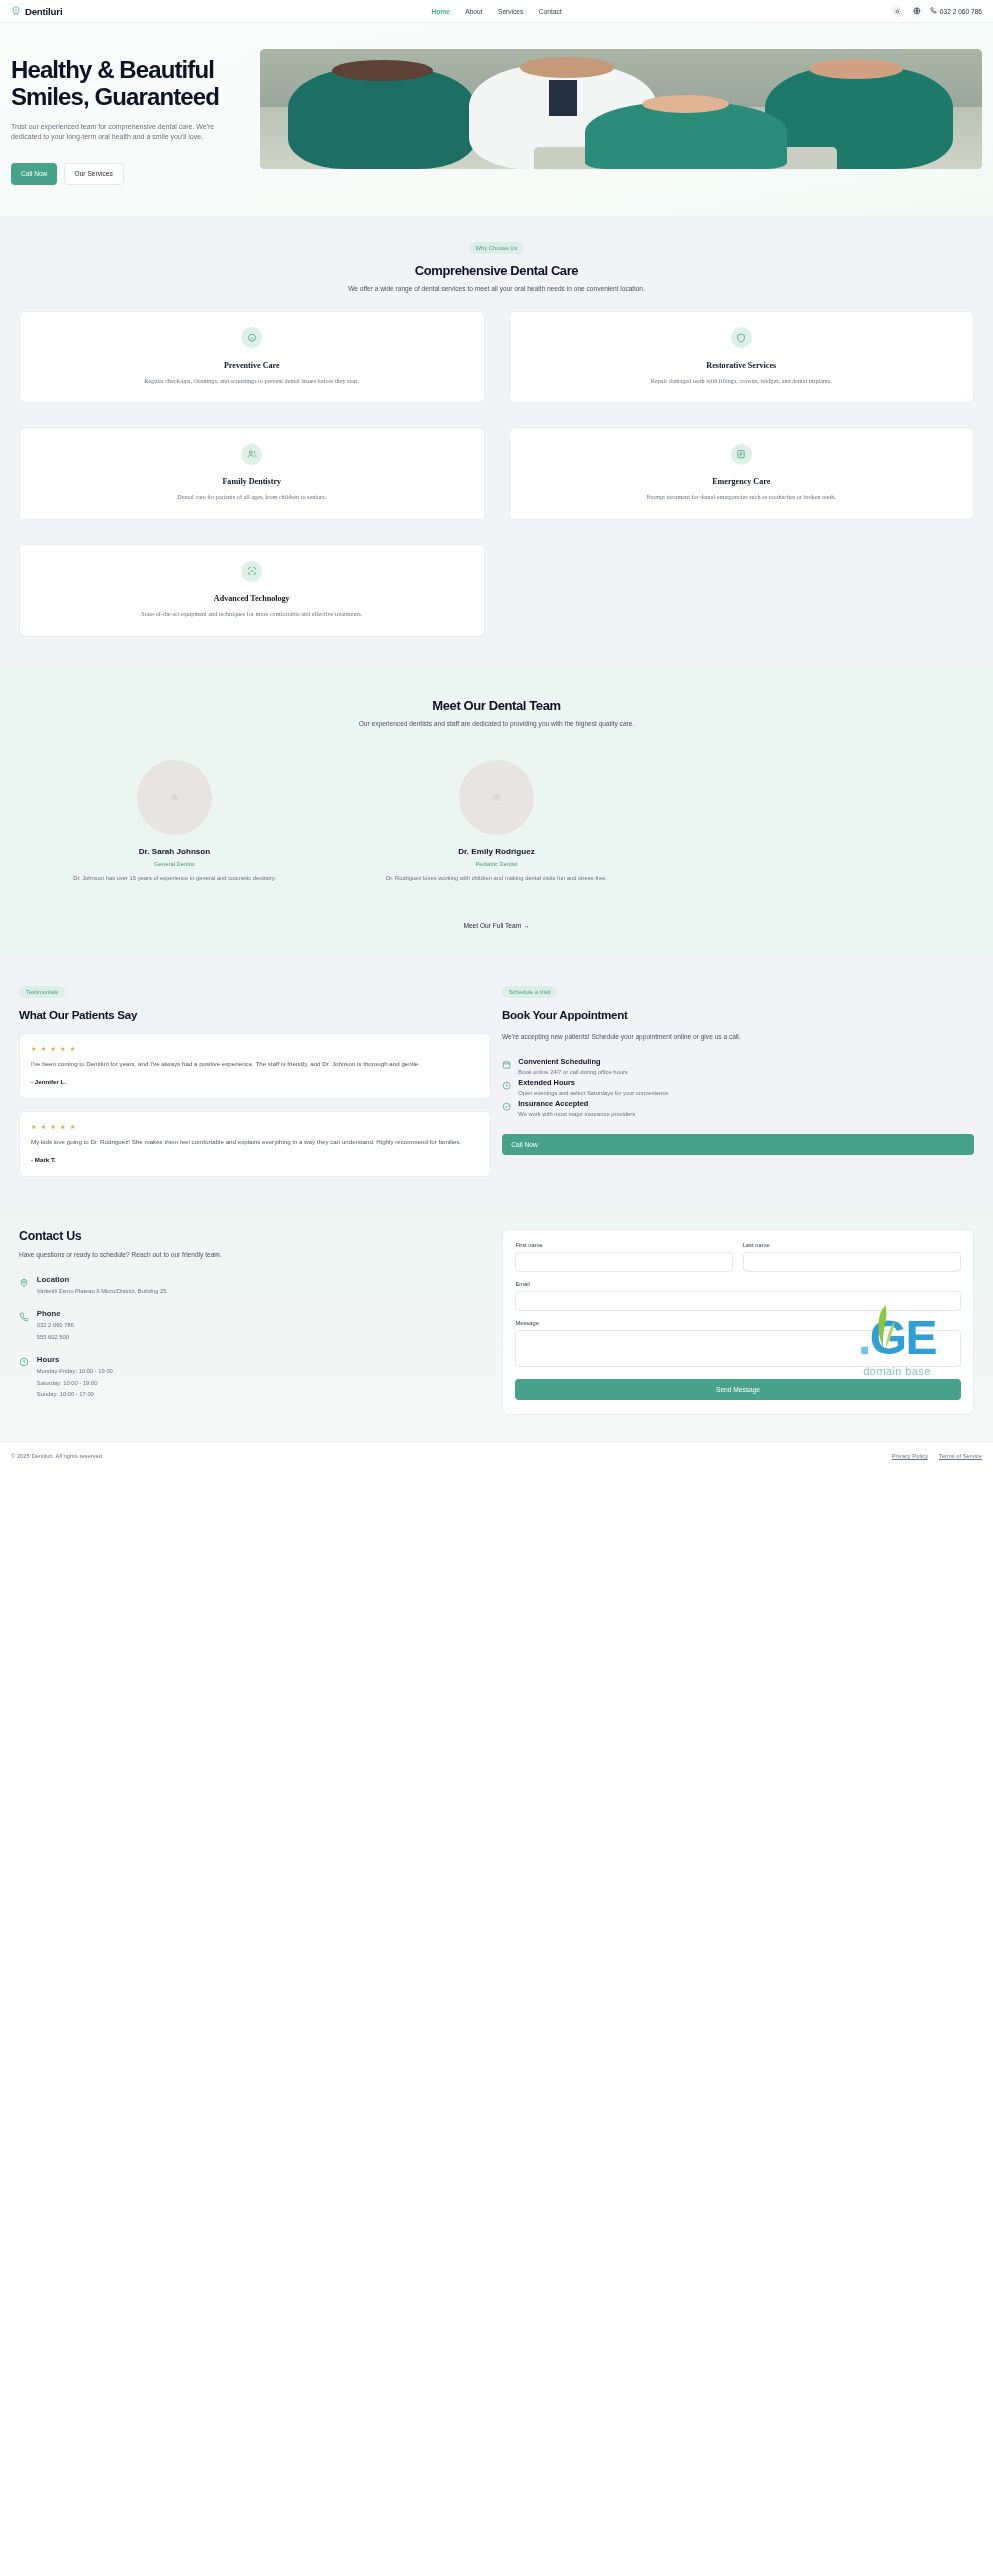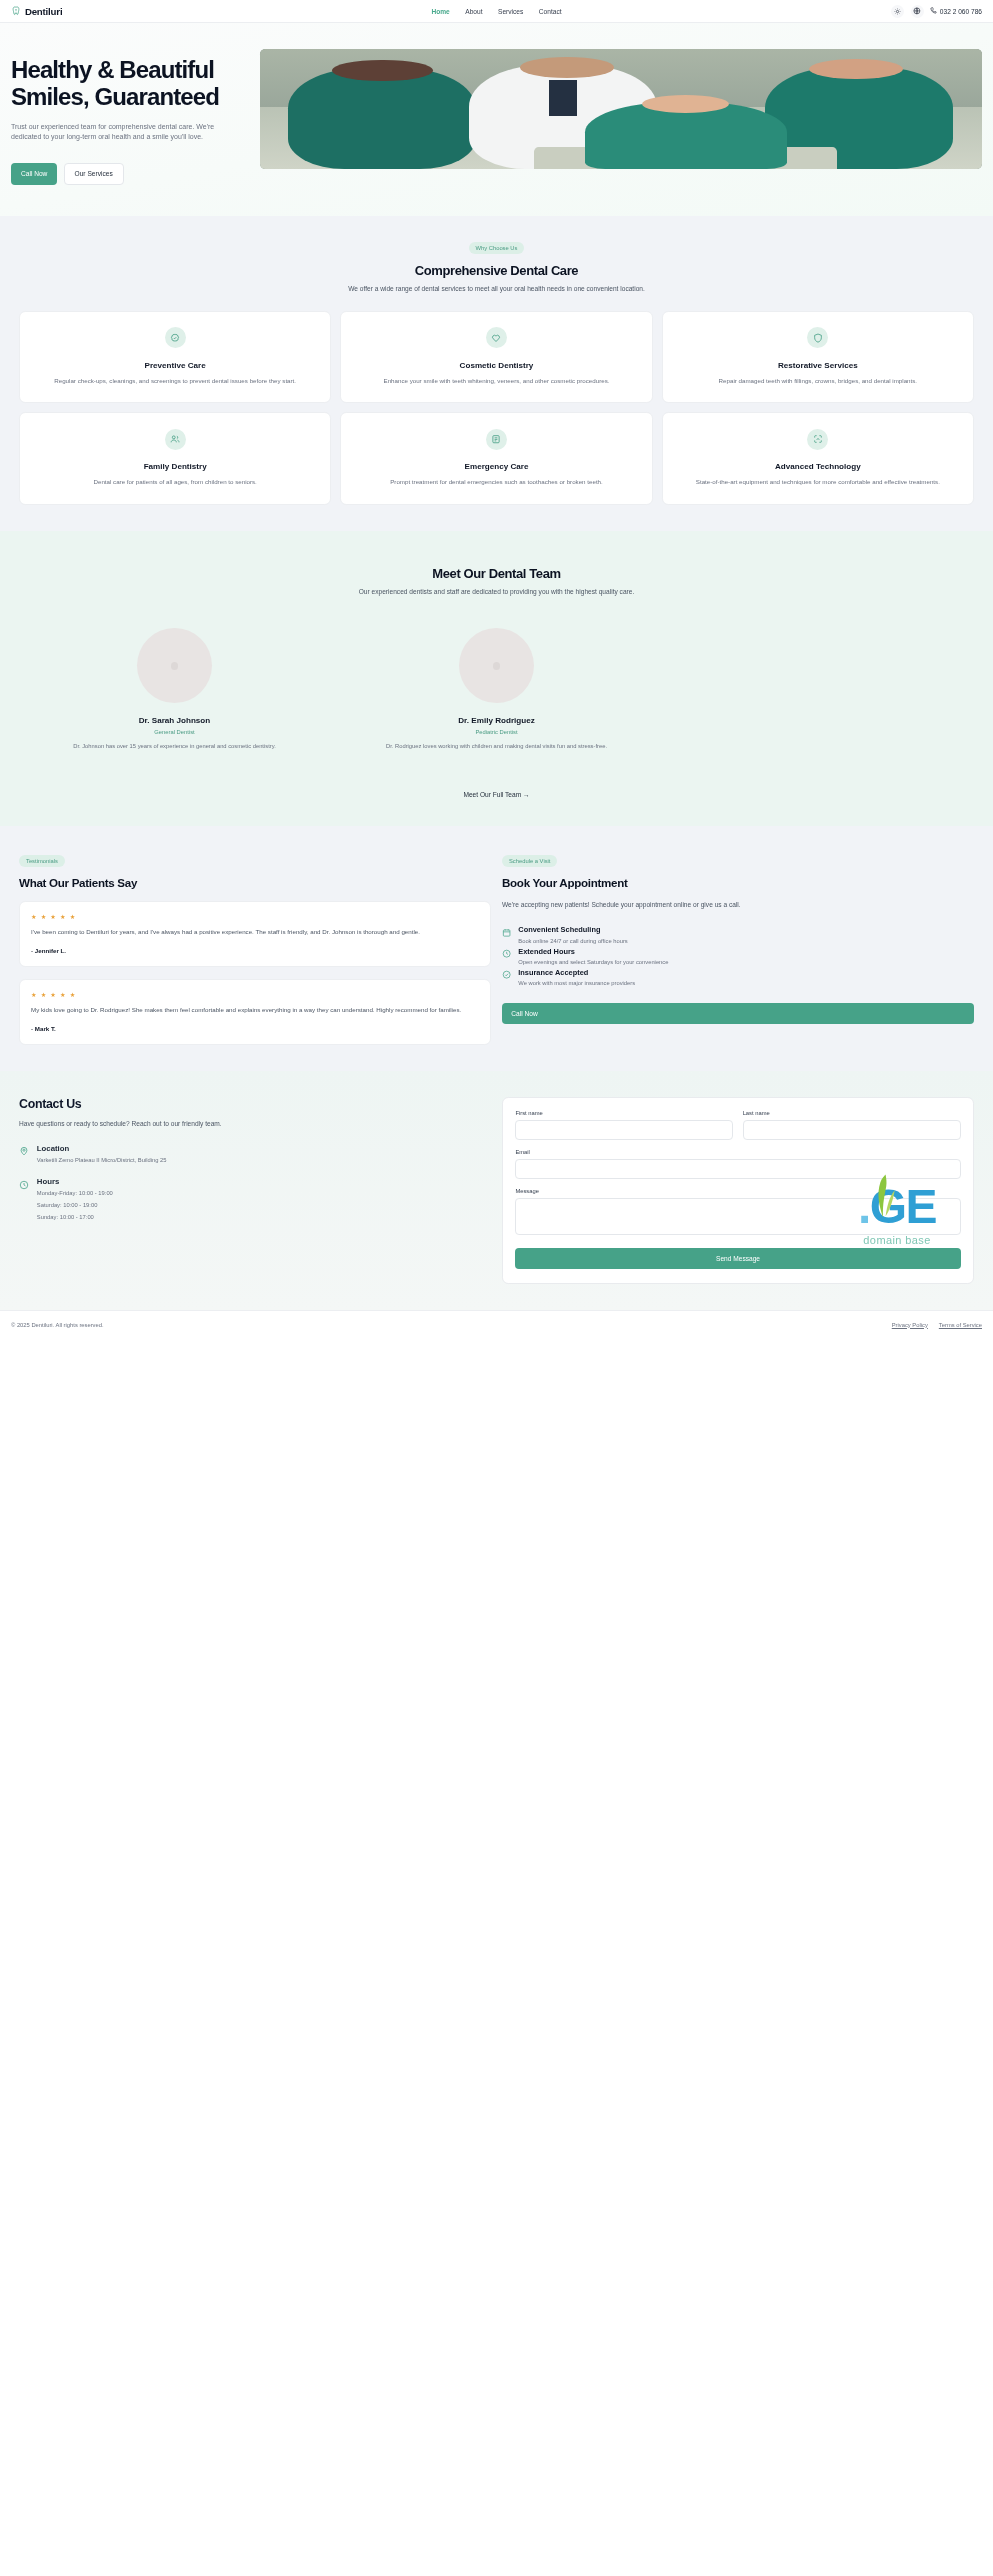--- a/index.html
+++ b/index.html
@@ -110,22 +110,22 @@
   .sec-title {
     text-align: center; font-size: 13px; font-weight: bold;
     letter-spacing: -0.4px; margin-top: 9.3px; color: #0c1322;
   }
   .sec-sub {
     text-align: center; font-size: 6.6px; color: #4b5563;
     margin-top: 7px;
   }
   
   .cards {
-    display: grid; grid-template-columns: repeat(3, 1fr);
-    gap: 9px; margin-top: 18.6px;
+    display: grid; grid-template-columns: repeat(2, 1fr);
+    gap: 24px; margin-top: 18.6px; font-family: Liberation Serif, serif;
   }
   .card {
     background: #ffffff; border: 0.8px solid #eceef1; border-radius: 6.2px;
     padding: 15.5px 12.4px 17px 12.4px; text-align: center;
   }
   .card-icon {
     width: 21px; height: 21px; border-radius: 50%;
     background: #dff0e9; margin: 0 auto 12.4px auto;
     display: flex; align-items: center; justify-content: center;
   }
@@ -325,29 +325,20 @@
       <div class="card-icon">
         <svg width="10" height="10" viewBox="0 0 24 24" fill="none" stroke="#3e9b80" stroke-width="1.9">
           <path d="M12 2.6l2 1.4 2.4-.3 1 2.2 2.2 1-.3 2.4 1.4 2-1.4 2 .3 2.4-2.2 1-1 2.2-2.4-.3-2 1.4-2-1.4-2.4.3-1-2.2-2.2-1 .3-2.4-1.4-2 1.4-2-.3-2.4 2.2-1 1-2.2 2.4.3z"></path>
           <path d="M9 12l2 2 4-4"></path>
         </svg>
       </div>
       <div class="card-title">Preventive Care</div>
       <div class="card-desc">Regular check-ups, cleanings, and screenings to prevent dental issues before they start.</div>
     </div>
 
-    <div class="card">
-      <div class="card-icon">
-        <svg width="10" height="10" viewBox="0 0 24 24" fill="none" stroke="#3e9b80" stroke-width="1.9">
-          <path d="M12 20.3l-7-6.8a4.6 4.6 0 0 1 0-6.6 4.6 4.6 0 0 1 6.6 0l.4.4.4-.4a4.6 4.6 0 0 1 6.6 0 4.6 4.6 0 0 1 0 6.6z"></path>
-        </svg>
-      </div>
-      <div class="card-title">Cosmetic Dentistry</div>
-      <div class="card-desc">Enhance your smile with teeth whitening, veneers, and other cosmetic procedures.</div>
-    </div>
 
     <div class="card">
       <div class="card-icon">
         <svg width="10" height="10" viewBox="0 0 24 24" fill="none" stroke="#3e9b80" stroke-width="1.9">
           <path d="M12 2.5l8 3v6c0 5-3.4 9-8 10.5C7.4 20.5 4 16.5 4 11.5v-6z"></path>
         </svg>
       </div>
       <div class="card-title">Restorative Services</div>
       <div class="card-desc">Repair damaged teeth with fillings, crowns, bridges, and dental implants.</div>
     </div>
@@ -497,20 +488,32 @@
               <path d="M12 21.5s7-6.2 7-11.2a7 7 0 1 0-14 0c0 5 7 11.2 7 11.2z"></path>
               <circle cx="12" cy="10" r="2.6"></circle>
             </svg>
           </span>
           <div>
             <div class="citem-label">Location</div>
             <div class="citem-line">Varketili Zemo Plateau II Micro/District, Building 25</div>
           </div>
         </div>
 
+        <div class="citem">
+          <span class="citem-ico">
+            <svg width="10" height="10" viewBox="0 0 24 24" fill="none" stroke="#46a288" stroke-width="1.9">
+              <path d="M6.5 3h-2A1.5 1.5 0 0 0 3 4.6C3 13 11 21 19.4 21A1.5 1.5 0 0 0 21 19.5v-2a1.5 1.5 0 0 0-1.2-1.5l-3-.6a1.5 1.5 0 0 0-1.5.6l-.8 1a14 14 0 0 1-5.5-5.5l1-.8a1.5 1.5 0 0 0 .6-1.5l-.6-3A1.5 1.5 0 0 0 6.5 3z"></path>
+            </svg>
+          </span>
+          <div>
+            <div class="citem-label">Phone</div>
+            <div class="citem-line">032 2 060 786</div>
+            <div class="citem-line">555 602 500</div>
+          </div>
+        </div>
 
         <div class="citem">
           <span class="citem-ico">
             <svg width="10" height="10" viewBox="0 0 24 24" fill="none" stroke="#46a288" stroke-width="1.9">
               <circle cx="12" cy="12" r="9"></circle>
               <path d="M12 7.2V12l3.4 2"></path>
             </svg>
           </span>
           <div>
             <div class="citem-label">Hours</div>

